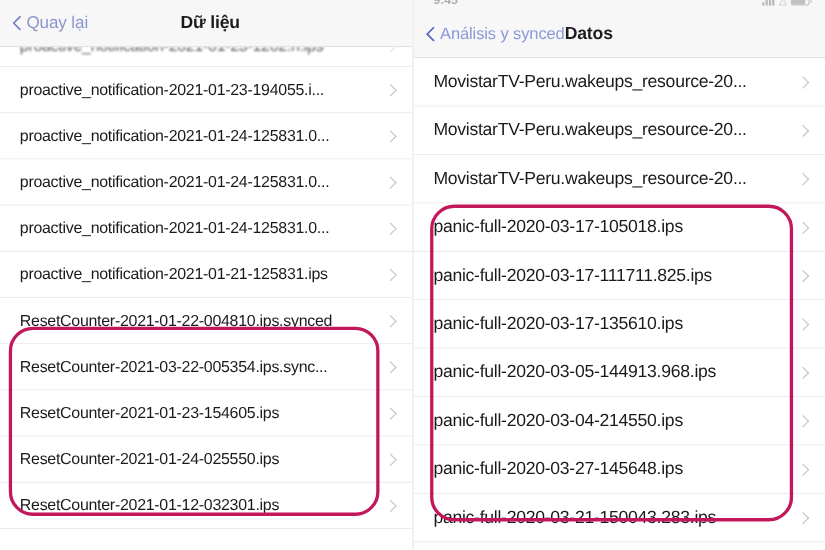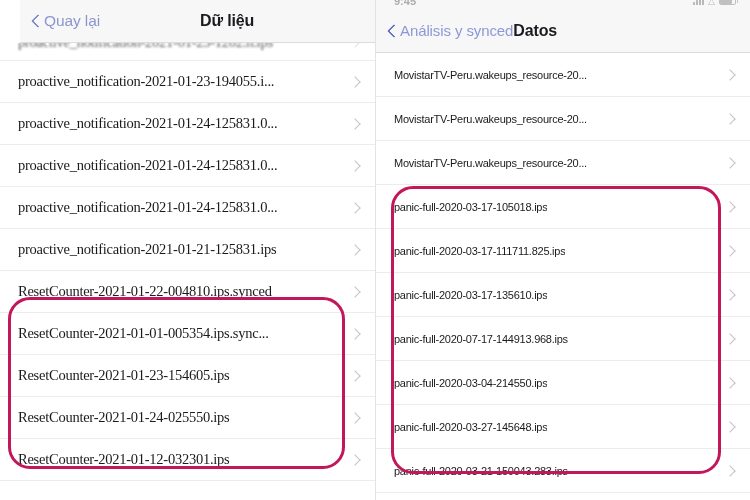--- a/index.html
+++ b/index.html
@@ -85,21 +85,21 @@
   .navbar {
     position: relative;
     height: 44px;
     width: 100%;
     background: #f7f7f8;
     display: flex;
     align-items: center;
     padding-left: 12px;
     border-bottom: 1px solid #dcdce0;
   }
-  .panel.left .navbar { height: 43px; margin-left: 20px; }
+  .panel.left .navbar { height: 43px; }
 
   .back-btn {
     display: flex;
     align-items: center;
     gap: 3px;
     cursor: pointer;
     white-space: nowrap;
   }
   .chev-left {
     width: 9px; height: 16px;
@@ -130,52 +130,52 @@
 
   .nav-title {
     font-size: 16px;
     font-weight: 700;
     color: #1b1b1f;
     letter-spacing: -0.15px;
     white-space: nowrap;
   }
   .panel.left .nav-title {
     position: absolute;
-    left: 180px;
+    left: 164px;
   }
   .panel.right .nav-title {
   }
 
   
   .list {
     position: relative;
     width: 100%;
   }
   .row {
     position: relative;
     display: flex;
     align-items: center;
     justify-content: space-between;
     padding: 0 14px 0 18px;
     background: #ffffff;
     border-bottom: 1px solid #ececee;
     cursor: pointer;
   }
-  .panel.left .row { height: 42px; font-family: Liberation Serif, serif; }
+  .panel.left .row { height: 42px; }
   .panel.right .row { height: 44px; }
   .row:last-child { border-bottom: 1px solid #ececee; }
 
   .row-label {
     font-size: 14.5px;
     color: #1a1a1d;
     letter-spacing: -0.25px;
     white-space: nowrap;
     overflow: hidden;
   }
-  .panel.right .row-label { font-size: 11px; text-align: center; }
+  .panel.right .row-label { font-size: 16px; text-align: center; }
 
   .chev-right {
     width: 10px; height: 16px;
     position: relative;
     flex: none;
     margin-left: 8px;
   }
   .chev-right::before {
     content: "";
     position: absolute;
@@ -249,21 +249,21 @@
         </div>
         <div class="row">
           <span class="row-label">proactive_notification-2021-01-21-125831.ips</span>
           <span class="chev-right"></span>
         </div>
         <div class="row">
           <span class="row-label">ResetCounter-2021-01-22-004810.ips.synced</span>
           <span class="chev-right"></span>
         </div>
         <div class="row">
-          <span class="row-label">ResetCounter-2021-01-01-005354.ips.sync...</span>
+          <span class="row-label">ResetCounter-2021-03-22-005354.ips.sync...</span>
           <span class="chev-right"></span>
         </div>
         <div class="row">
           <span class="row-label">ResetCounter-2021-01-23-154605.ips</span>
           <span class="chev-right"></span>
         </div>
         <div class="row">
           <span class="row-label">ResetCounter-2021-01-24-025550.ips</span>
           <span class="chev-right"></span>
         </div>
@@ -321,21 +321,21 @@
         </div>
         <div class="row">
           <span class="row-label">panic-full-2020-03-17-111711.825.ips</span>
           <span class="chev-right"></span>
         </div>
         <div class="row">
           <span class="row-label">panic-full-2020-03-17-135610.ips</span>
           <span class="chev-right"></span>
         </div>
         <div class="row">
-          <span class="row-label">panic-full-2020-07-17-144913.968.ips</span>
+          <span class="row-label">panic-full-2020-03-05-144913.968.ips</span>
           <span class="chev-right"></span>
         </div>
         <div class="row">
           <span class="row-label">panic-full-2020-03-04-214550.ips</span>
           <span class="chev-right"></span>
         </div>
         <div class="row">
           <span class="row-label">panic-full-2020-03-27-145648.ips</span>
           <span class="chev-right"></span>
         </div>

